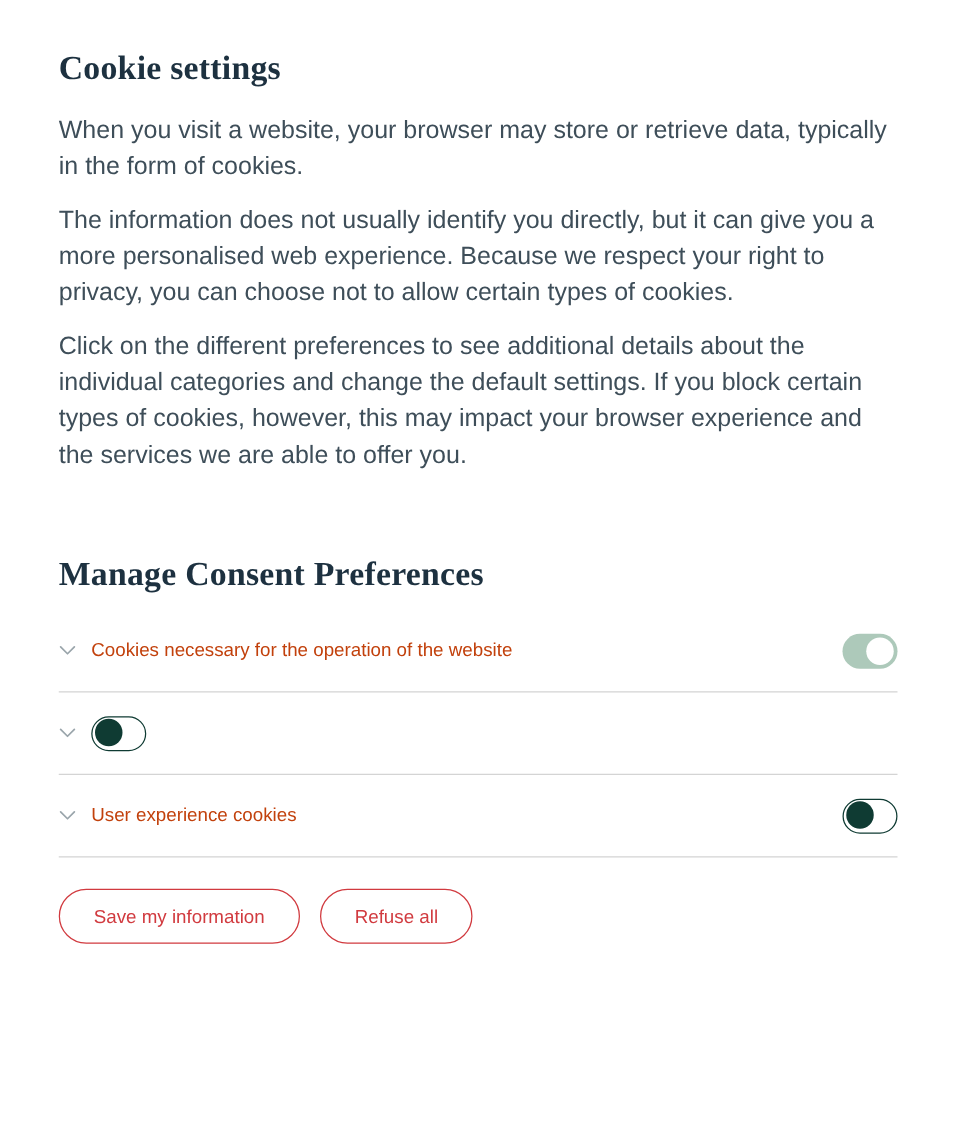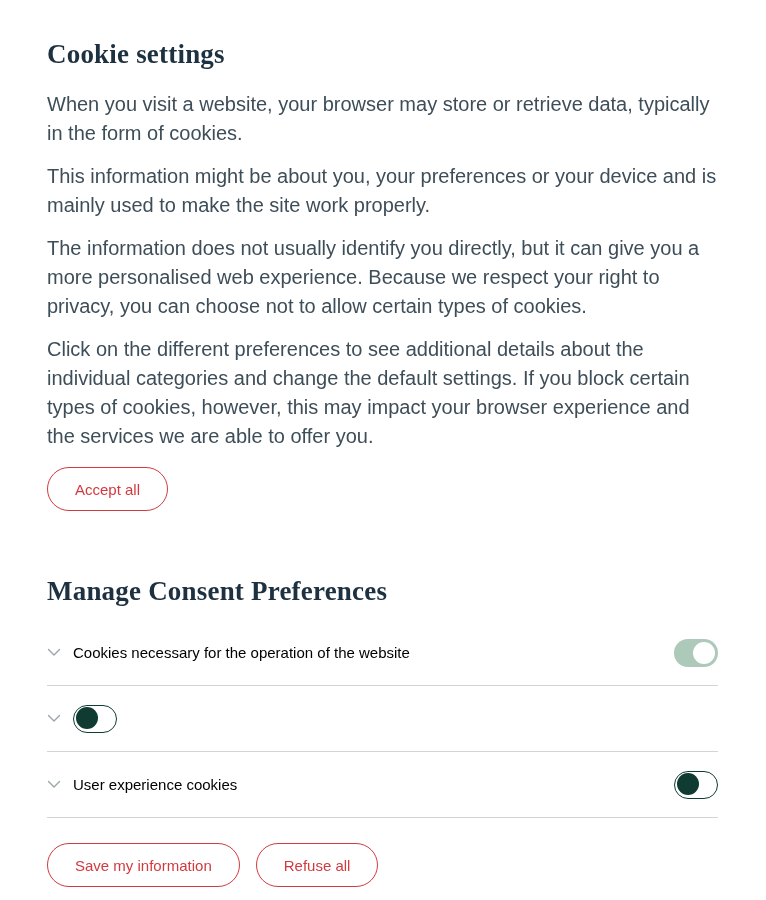--- a/index.html
+++ b/index.html
@@ -58,21 +58,21 @@
   .chevron {
     width: 14px;
     height: 10px;
     margin-right: 12px;
     display: inline-flex;
     align-items: center;
     flex: 0 0 auto;
   }
   .pref-label {
     font-size: 15px;
-    color: #000000;
+    color: #c2410c;
     flex: 1 1 auto;
   }
   .toggle {
     position: relative;
     width: 44px;
     height: 28px;
     border-radius: 14px;
     flex: 0 0 auto;
     cursor: pointer;
   }
@@ -108,26 +108,24 @@
 </style>
 </head>
 <body>
 
 <div class="page">
 
   <h1 class="title">Cookie settings</h1>
 
   <div class="intro">
     <p>When you visit a website, your browser may store or retrieve data, typically in the form of cookies.</p>
-    <p>This information might be about you, your preferences or your device and is mainly used to make the site work properly.</p>
     <p>The information does not usually identify you directly, but it can give you a more personalised web experience. Because we respect your right to privacy, you can choose not to allow certain types of cookies.</p>
     <p>Click on the different preferences to see additional details about the individual categories and change the default settings. If you block certain types of cookies, however, this may impact your browser experience and the services we are able to offer you.</p>
   </div>
 
-  <button class="btn accept-btn">Accept all</button>
 
   <h2 class="subtitle">Manage Consent Preferences</h2>
 
   <div class="pref-list">
 
     <div class="pref-row">
       <span class="chevron">
         <svg width="14" height="9" viewBox="0 0 14 9">
             <polyline points="1.5,1.5 7,7 12.5,1.5" fill="none" stroke="#9aa5ab" stroke-width="1.4" stroke-linecap="round" stroke-linejoin="round"></polyline>
           </svg>

